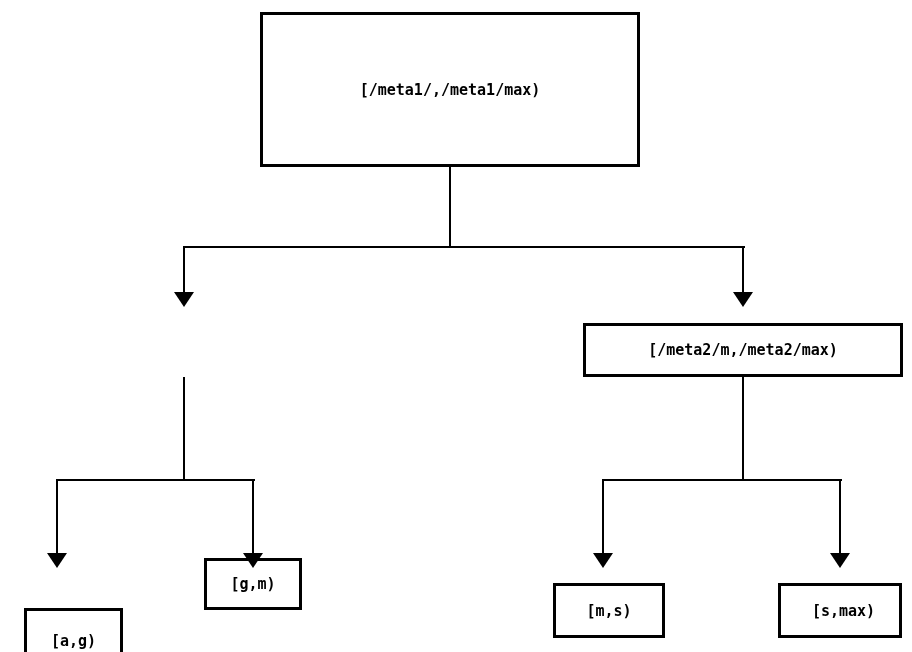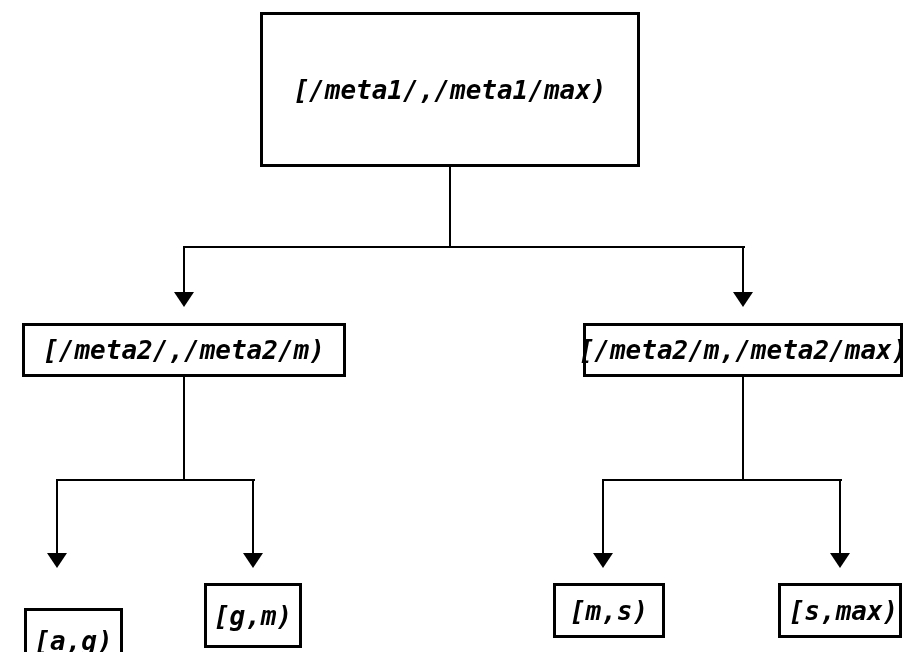--- a/index.html
+++ b/index.html
@@ -17,45 +17,44 @@
     overflow: hidden;
   }
   .node {
     position: absolute;
     box-sizing: border-box;
     border: 3px solid #000000;
     background: #ffffff;
     display: flex;
     align-items: center;
     justify-content: center;
-    font-size: 26px;
+    font-size: 15px;
     font-weight: 700;
     letter-spacing: 0;
     white-space: nowrap;
-    font-style: italic;
   }
   .line {
     position: absolute;
     background: #000000;
   }
   .arrowhead {
     position: absolute;
     width: 0;
     height: 0;
     border-left: 10px solid transparent;
     border-right: 10px solid transparent;
     border-top: 15px solid #000000;
   }
 
   
   #node-root        { left: 260px; top: 12px;  width: 380px; height: 155px; }
   #node-meta2-low   { left: 22px;  top: 323px; width: 324px; height: 54px; }
   #node-meta2-high  { left: 583px; top: 323px; width: 320px; height: 54px; }
   #node-leaf-ag     { left: 8px;   top: 608px; width: 99px;  height: 66px; margin-left: 16px; }
-  #node-leaf-gm     { left: 204px; top: 583px; width: 98px;  height: 65px; }
+  #node-leaf-gm     { left: 204px; top: 558px; width: 98px;  height: 52px; }
   #node-leaf-ms     { left: 553px; top: 583px; width: 112px; height: 55px; }
   #node-leaf-smax   { left: 778px; top: 583px; width: 124px; height: 55px; padding-left: 7px; }
 
   
   #stem-root        { left: 449px; top: 167px; width: 2px;   height: 81px; }
   #hbar-top         { left: 183px; top: 246px; width: 562px; height: 2px; }
   #drop-top-left    { left: 183px; top: 246px; width: 2px;   height: 46px; }
   #drop-top-right   { left: 742px; top: 246px; width: 2px;   height: 46px; }
   #arrow-top-left   { left: 174px; top: 292px; }
   #arrow-top-right  { left: 733px; top: 292px; }
@@ -76,21 +75,20 @@
   #arrow-right-a    { left: 593px; top: 553px; }
   #arrow-right-b    { left: 830px; top: 553px; }
 </style>
 </head>
 <body>
 
 <div id="diagram">
 
   <div id="node-root" class="node">[/meta1/,/meta1/max)</div>
 
-  <div id="node-meta2-low" class="node">[/meta2/,/meta2/m)</div>
 
   <div id="node-meta2-high" class="node">[/meta2/m,/meta2/max)</div>
 
   <div id="node-leaf-ag" class="node">[a,g)</div>
 
   <div id="node-leaf-gm" class="node">[g,m)</div>
 
   <div id="node-leaf-ms" class="node">[m,s)</div>
 
   <div id="node-leaf-smax" class="node">[s,max)</div>

